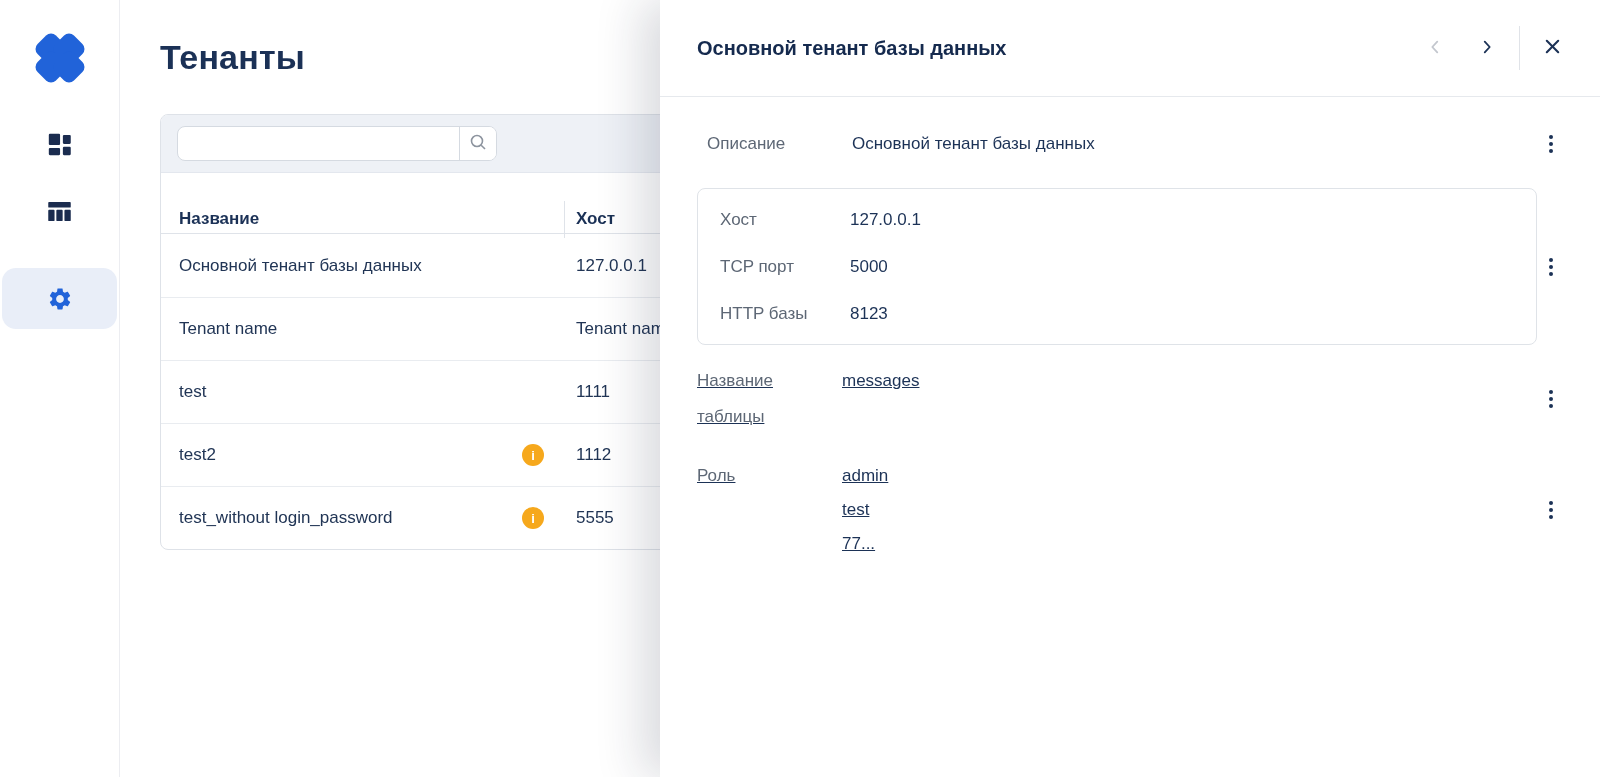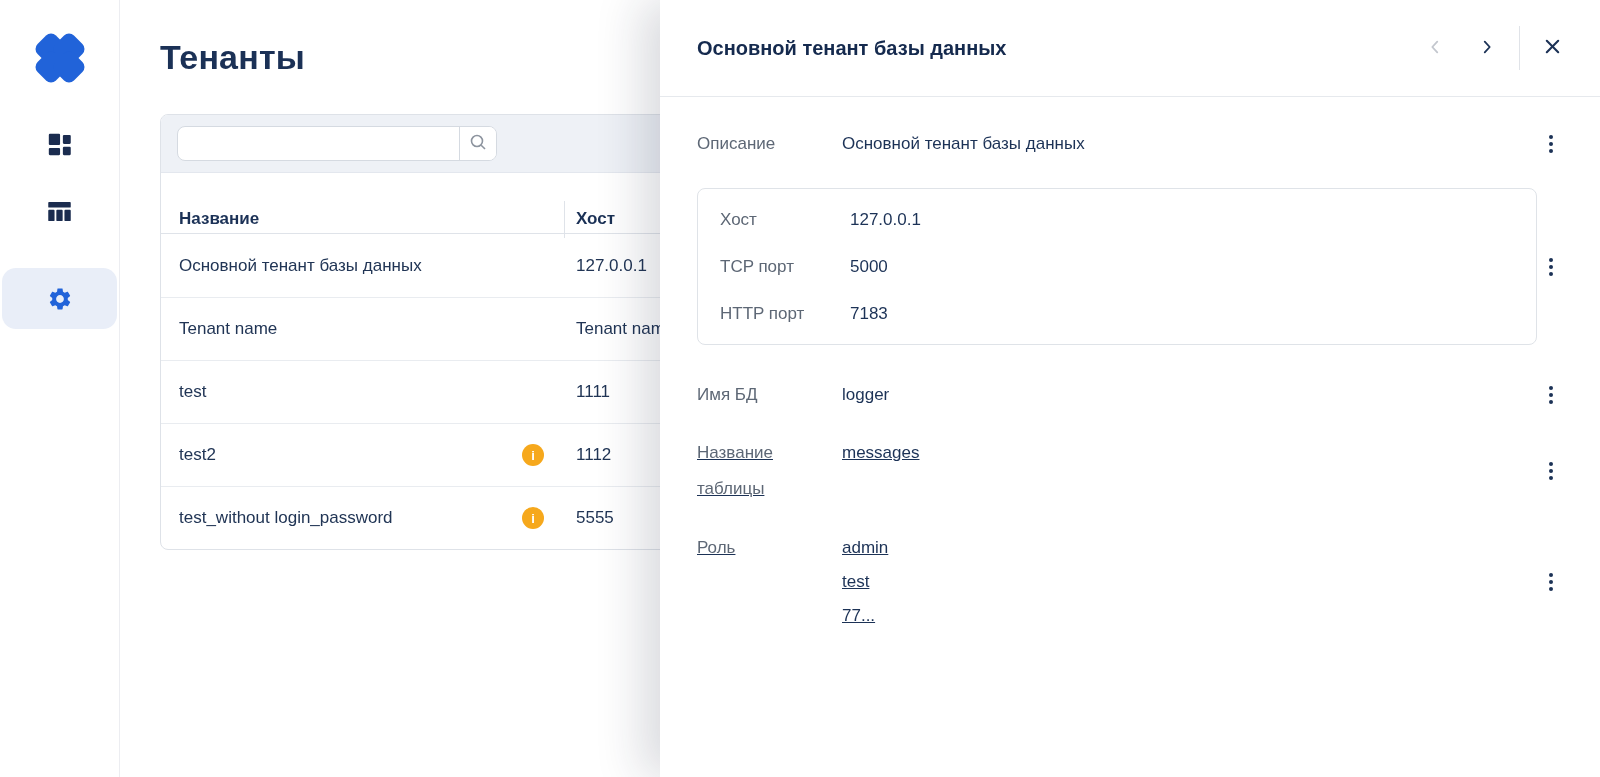--- a/index.html
+++ b/index.html
@@ -68,21 +68,21 @@
 
   .drawer-body { padding:25px 37px 0 37px; }
   .field { display:flex; align-items:center; }
   .field.top { align-items:flex-start;text-decoration:underline; }
   .f-label { width:145px; flex:0 0 145px; font-size:17px; color:#5d6775; line-height:36px; }
   .f-value { flex:1; font-size:17px; color:#1c3256; line-height:36px; }
   .kebab { width:24px; flex:0 0 24px; display:flex; flex-direction:column; align-items:center;
     justify-content:center; gap:3px; background:transparent; border:none; cursor:pointer; align-self:center; }
   .kebab i { width:4px; height:4px; border-radius:50%; background:#1c3256; display:block; }
 
-  .f-desc { height:44px; }
+  .f-desc { height:44px;margin-left:10px; }
   .conn-row { margin-top:22px; display:flex; gap:2px; }
   .conn-box { width:840px; flex:0 0 840px; border:1px solid #dfe3e8; border-radius:8px;
     padding:7px 0 7px 22px; }
   .conn-line { display:flex; align-items:center; height:47px; }
   .conn-label { width:130px; flex:0 0 130px; font-size:17px; color:#5d6775; }
   .conn-value { font-size:17px; color:#1c3256; }
   .f-db { margin-top:28px; height:44px; }
   .f-table { margin-top:18px; min-height:72px; }
   .f-table .f-label { line-height:36px; }
   .f-role { margin-top:24px;justify-content:space-between; }
@@ -236,40 +236,31 @@
         <div class="conn-box">
           <div class="conn-line">
             <div class="conn-label">Хост</div>
             <div class="conn-value">127.0.0.1</div>
           </div>
           <div class="conn-line">
             <div class="conn-label">TCP порт</div>
             <div class="conn-value">5000</div>
           </div>
           <div class="conn-line">
-            <div class="conn-label">HTTP порт</div>
-            <div class="conn-value">7183</div>
-          </div>
-        </div>
-        <button class="kebab">
-            <i></i>
-            <i></i>
-            <i></i>
-          </button>
-      </div>
-
-      <div class="field f-db">
-        <div class="f-label">Имя БД</div>
-        <div class="f-value">logger</div>
-        <button class="kebab">
-            <i></i>
-            <i></i>
-            <i></i>
-          </button>
-      </div>
+            <div class="conn-label">HTTP базы</div>
+            <div class="conn-value">8123</div>
+          </div>
+        </div>
+        <button class="kebab">
+            <i></i>
+            <i></i>
+            <i></i>
+          </button>
+      </div>
+
 
       <div class="field f-table top">
         <div class="f-label">Название таблицы</div>
         <div class="f-value">messages</div>
         <button class="kebab">
             <i></i>
             <i></i>
             <i></i>
           </button>
       </div>

